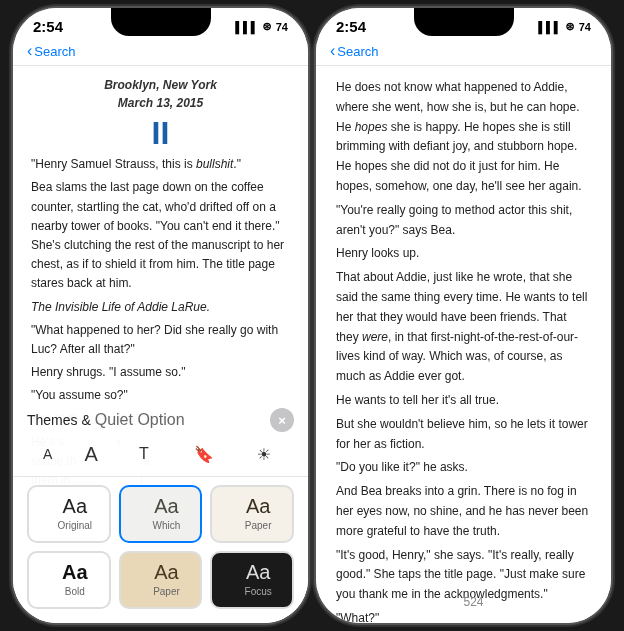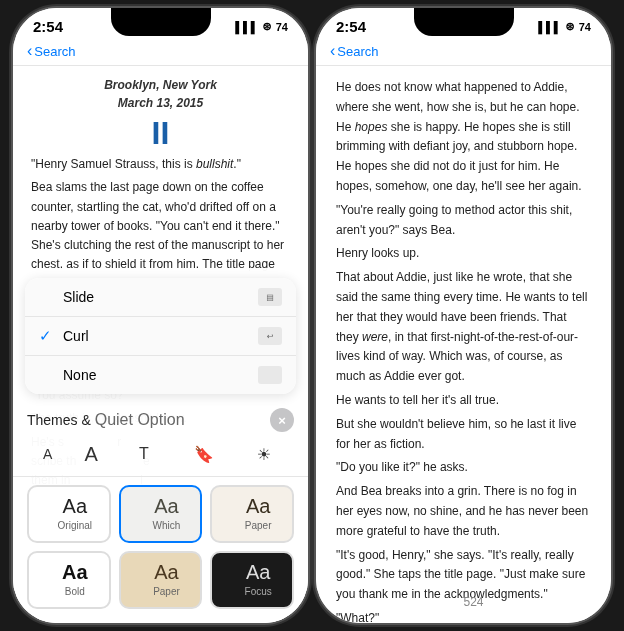--- a/index.html
+++ b/index.html
@@ -282,43 +282,20 @@
           <p>"What happened to her? Did she really go with Luc? After all that?"</p>
           <p>Henry shrugs. "I assume so."</p>
           <p>"You assume so?"</p>
           <p>The truth is, he doesn't know.</p>
           <p>He's s&nbsp;&nbsp;&nbsp;&nbsp;&nbsp;&nbsp;&nbsp;&nbsp;&nbsp;&nbsp;&nbsp;&nbsp;&nbsp;&nbsp;&nbsp;&nbsp;r<br>scribe th&nbsp;&nbsp;&nbsp;&nbsp;&nbsp;&nbsp;&nbsp;&nbsp;&nbsp;&nbsp;&nbsp;&nbsp;&nbsp;&nbsp;&nbsp;&nbsp;&nbsp;&nbsp;&nbsp;&nbsp;e<br>them in&nbsp;&nbsp;&nbsp;&nbsp;&nbsp;&nbsp;&nbsp;&nbsp;&nbsp;&nbsp;&nbsp;&nbsp;&nbsp;&nbsp;&nbsp;&nbsp;&nbsp;&nbsp;&nbsp;&nbsp;&nbsp;l<br>handw</p>
         </div>
       </div>
 
       <div class="overlay-panel">
 
-        <div class="transition-menu">
-          <div class="transition-item">
-            <div class="transition-left">
-              <span class="check-mark">&nbsp;</span>
-              <span>Slide</span>
-            </div>
-            <div class="transition-icon">▤</div>
-          </div>
-          <div class="transition-item">
-            <div class="transition-left">
-              <span class="check-mark">✓</span>
-              <span>Curl</span>
-            </div>
-            <div class="transition-icon">↩</div>
-          </div>
-          <div class="transition-item">
-            <div class="transition-left">
-              <span class="check-mark">&nbsp;</span>
-              <span>None</span>
-            </div>
-            <div class="transition-icon"></div>
-          </div>
-        </div>
 
         <div class="themes-options-bar">
           <span class="themes-label">Themes &amp; <span style="color:#666;font-size:16px">Quiet Option</span></span>
           <div class="close-btn">×</div>
         </div>
 
         <div class="font-controls">
           <span class="font-a-small">A</span>
           <span class="font-a-large">A</span>
           <div class="font-control-icon">T</div>
@@ -387,21 +364,21 @@
           <span>Search</span>
         </div>
       </div>
 
       <div class="right-book-content">
         <p>He does not know what happened to Addie, where she went, how she is, but he can hope. He <em>hopes</em> she is happy. He hopes she is still brimming with defiant joy, and stubborn hope. He hopes she did not do it just for him. He hopes, somehow, one day, he'll see her again.</p>
         <p>"You're really going to method actor this shit, aren't you?" says Bea.</p>
         <p>Henry looks up.</p>
         <p>That about Addie, just like he wrote, that she said the same thing every time. He wants to tell her that they would have been friends. That they <em>were</em>, in that first-night-of-the-rest-of-our-lives kind of way. Which was, of course, as much as Addie ever got.</p>
         <p>He wants to tell her it's all true.</p>
-        <p>But she wouldn't believe him, so he last it live for her as fiction.</p>
+        <p>But she wouldn't believe him, so he lets it tower for her as fiction.</p>
         <p>"Do you like it?" he asks.</p>
         <p>And Bea breaks into a grin. There is no fog in her eyes now, no shine, and he has never been more grateful to have the truth.</p>
         <p>"It's good, Henry," she says. "It's really, really good." She taps the title page. "Just make sure you thank me in the acknowledgments."</p>
         <p>"What?"</p>
 
       </div>
       <div class="page-num">524</div>
     </div>
   </div>
 </div>

